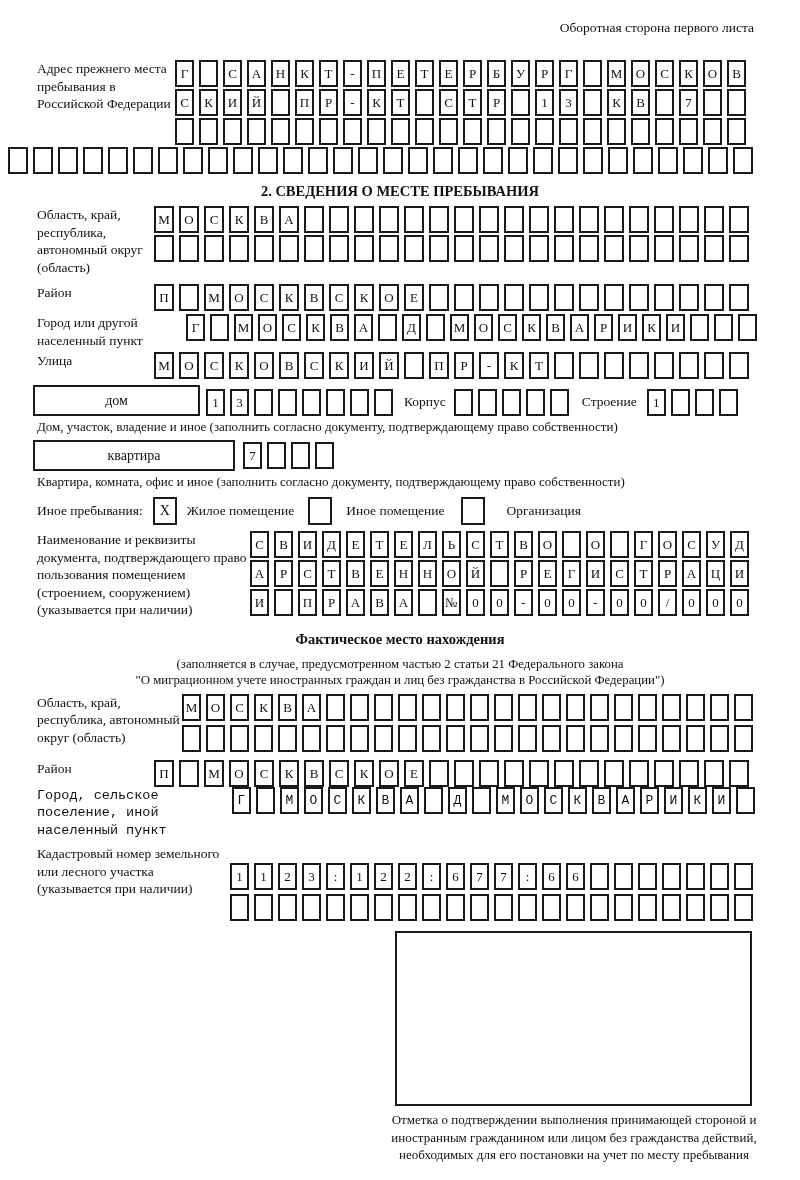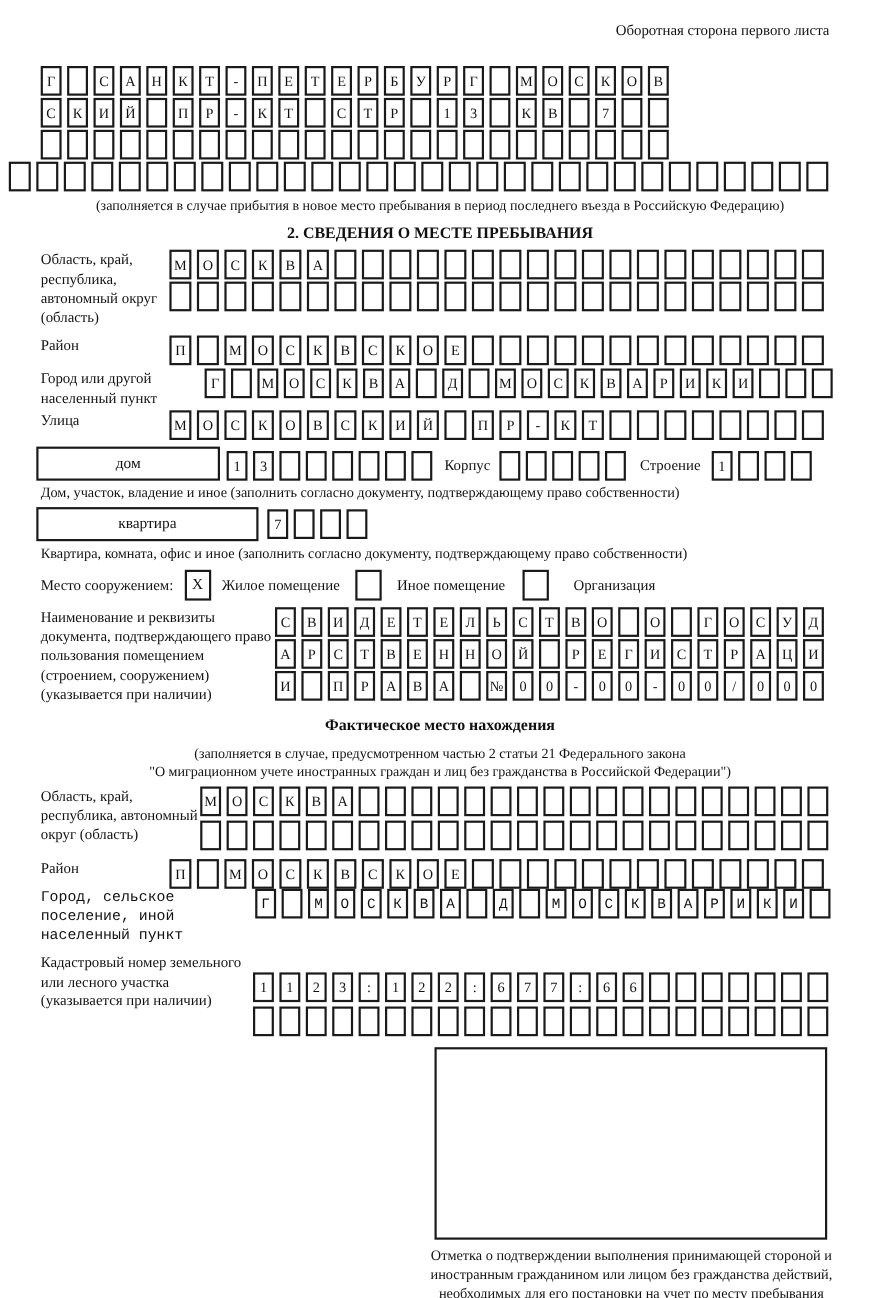--- a/index.html
+++ b/index.html
@@ -31,20 +31,21 @@
   .stampcap{margin-left:388px;width:372px;font-size:13px;text-align:center;line-height:17.5px;margin-top:5px;}
 </style>
 </head>
 <body>
 
 <div class="page">
 
   <div class="hdr">Оборотная сторона первого листа</div>
 
   <div class="flexrow" style="margin-top:24px;margin-left:37px;">
+    <div class="lab" style="flex-basis:138px;width:130px;">Адрес прежнего места пребывания в Российской Федерации</div>
     <div>
       <div class="cg">
           <span class="cell">Г</span>
           <span class="cell"></span>
           <span class="cell">С</span>
           <span class="cell">А</span>
           <span class="cell">Н</span>
           <span class="cell">К</span>
           <span class="cell">Т</span>
           <span class="cell">-</span>
@@ -144,21 +145,20 @@
       <span class="cell"></span>
       <span class="cell"></span>
       <span class="cell"></span>
       <span class="cell"></span>
       <span class="cell"></span>
       <span class="cell"></span>
       <span class="cell"></span>
       <span class="cell"></span>
       <span class="cell"></span>
     </div>
-  <div class="cap" style="margin-top:5px;">(заполняется в случае прибытия в новое место пребывания в период последнего въезда в Российскую Федерацию)</div>
 
   <div class="sect" style="margin-top:9px;">2. СВЕДЕНИЯ О МЕСТЕ ПРЕБЫВАНИЯ</div>
 
   <div class="flexrow" style="margin-top:6px;margin-left:37px;">
     <div class="lab" style="flex-basis:117px;width:110px;">Область, край, республика, автономный округ (область)</div>
     <div class="w16">
       <div class="cg">
           <span class="cell">М</span>
           <span class="cell">О</span>
           <span class="cell">С</span>
@@ -338,21 +338,21 @@
     <div class="cg" style="margin-left:8px;">
         <span class="cell">7</span>
         <span class="cell"></span>
         <span class="cell"></span>
         <span class="cell"></span>
       </div>
   </div>
   <div class="cap" style="margin-top:3px;text-align:left;margin-left:37px;font-size:13px;">Квартира, комната, офис и иное (заполнить согласно документу, подтверждающему право собственности)</div>
 
   <div class="flexrow" style="margin-top:7px;margin-left:37px;align-items:center;">
-    <div class="inline-lab">Место сооружением:</div>
+    <div class="inline-lab">Иное пребывания:</div>
     <div class="chk" style="margin-left:10px;">X</div>
     <div class="inline-lab" style="margin-left:10px;">Жилое помещение</div>
     <div class="chk" style="margin-left:14px;"></div>
     <div class="inline-lab" style="margin-left:14px;">Иное помещение</div>
     <div class="chk" style="margin-left:16px;"></div>
     <div class="inline-lab" style="margin-left:22px;">Организация</div>
   </div>
 
   <div class="flexrow" style="margin-top:6px;margin-left:37px;">
     <div class="lab" style="flex-basis:213px;width:205px;">Наименование и реквизиты документа, подтверждающего право пользования помещением (строением, сооружением) (указывается при наличии)</div>

